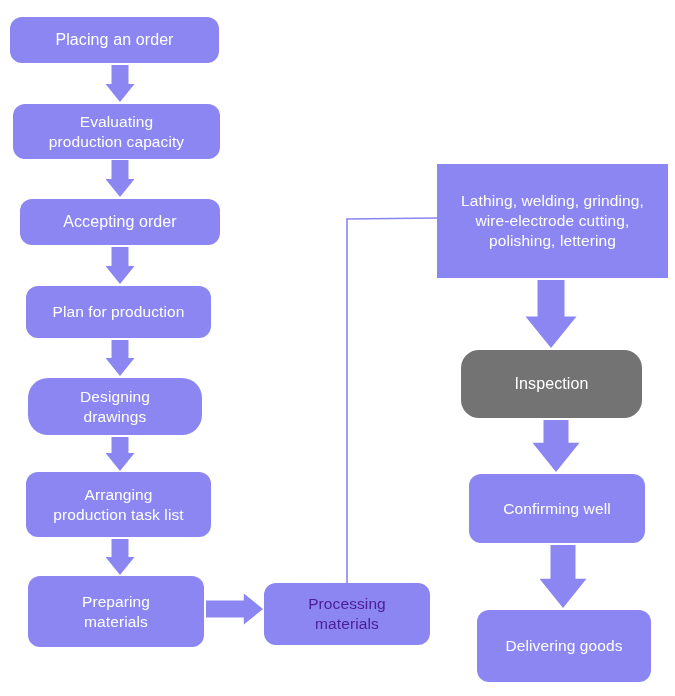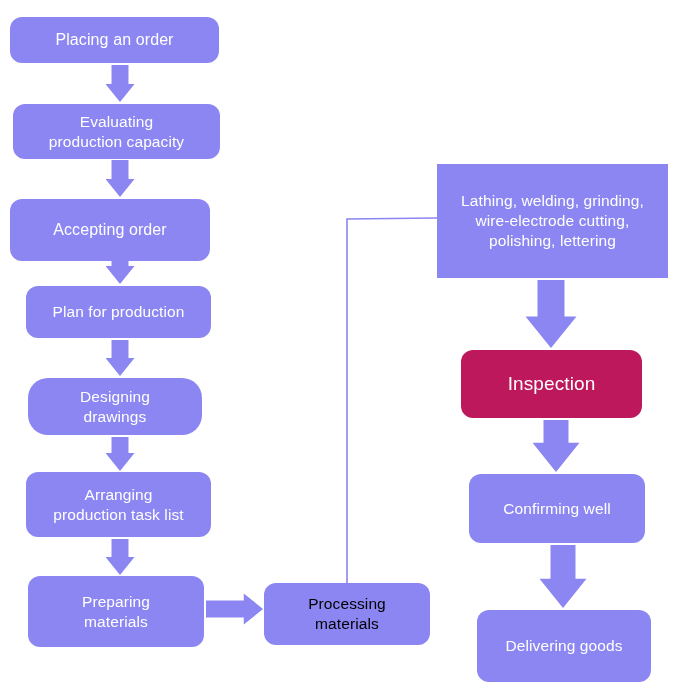--- a/index.html
+++ b/index.html
@@ -70,30 +70,30 @@
       <div class="arrow-down" style="background: rgb(139, 134, 242); left: 105.5px; top: 539px; width: 29px; height: 36px; clip-path: polygon(20.69% 0%, 79.31% 0%, 79.31% 50.06%, 100% 50.06%, 50% 100%, 0% 50.06%, 20.69% 50.06%);"></div>
       <div class="arrow-down" style="background: rgb(139, 134, 242); left: 206px; top: 593.5px; width: 57px; height: 31px; clip-path: polygon(0% 22.58%, 66.28% 22.58%, 66.28% 0%, 100% 50%, 66.28% 100%, 66.28% 77.42%, 0% 77.42%);"></div>
       <div class="arrow-down" style="background: rgb(139, 134, 242); left: 525.5px; top: 280px; width: 51px; height: 68px; clip-path: polygon(23.53% 0%, 76.47% 0%, 76.47% 53.5%, 100% 53.5%, 50% 100%, 0% 53.5%, 23.53% 53.5%);"></div>
       <div class="arrow-down" style="background: rgb(139, 134, 242); left: 532.5px; top: 420px; width: 47px; height: 52px; clip-path: polygon(23.4% 0%, 76.6% 0%, 76.6% 43.96%, 100% 43.96%, 50% 100%, 0% 43.96%, 23.4% 43.96%);"></div>
       <div class="arrow-down" style="background: rgb(139, 134, 242); left: 539.5px; top: 545px; width: 47px; height: 63px; clip-path: polygon(23.4% 0%, 76.6% 0%, 76.6% 53.75%, 100% 53.75%, 50% 100%, 0% 53.75%, 23.4% 53.75%);"></div>
     </div>
   <div id="node-layer">
       <div class="node" style="left: 10px; top: 17px; width: 209px; height: 46px; font-size: 16px; background: rgb(139, 134, 242); color: rgb(255, 255, 255);">Placing  an order</div>
       <div class="node" style="left: 13px; top: 104px; width: 207px; height: 55px; font-size: 15.5px; background: rgb(139, 134, 242); color: rgb(255, 255, 255); text-align: center;">Evaluating
 production capacity</div>
-      <div class="node" style="left: 10px; top: 199px; width: 200px; height: 62px; font-size: 16px; background: rgb(139, 134, 242); color: rgb(255, 255, 255);">Accepting  order</div>
+      <div class="node" style="left: 20px; top: 199px; width: 200px; height: 46px; font-size: 16px; background: rgb(139, 134, 242); color: rgb(255, 255, 255);">Accepting  order</div>
       <div class="node" style="left: 26px; top: 286px; width: 185px; height: 52px; font-size: 15.5px; background: rgb(139, 134, 242); color: rgb(255, 255, 255);">Plan for production</div>
       <div class="node" style="left: 28px; top: 378px; width: 174px; height: 57px; font-size: 15.5px; background: rgb(139, 134, 242); color: rgb(255, 255, 255); border-radius: 20px;">Designing
 drawings</div>
       <div class="node" style="left: 26px; top: 472px; width: 185px; height: 65px; font-size: 15.5px; background: rgb(139, 134, 242); color: rgb(255, 255, 255);">Arranging
 production task list</div>
       <div class="node" style="left: 28px; top: 576px; width: 176px; height: 71px; font-size: 15.5px; background: rgb(139, 134, 242); color: rgb(255, 255, 255);">Preparing
 materials</div>
-      <div class="node" style="left: 264px; top: 583px; width: 166px; height: 62px; font-size: 15.5px; background: rgb(139, 134, 242); color: #000000;">Processing
+      <div class="node" style="left: 264px; top: 583px; width: 166px; height: 62px; font-size: 15.5px; background: rgb(139, 134, 242); color: #4c1d95;">Processing
 materials</div>
       <div class="node sharp" style="left: 437px; top: 164px; width: 231px; height: 114px; font-size: 15.5px; background: rgb(139, 134, 242); color: rgb(255, 255, 255);">Lathing, welding, grinding,
 wire-electrode cutting,
 polishing, lettering</div>
-      <div class="node" style="left: 461px; top: 350px; width: 181px; height: 68px; font-size: 19px; background: #be185d; color: rgb(255, 255, 255);">Inspection</div>
+      <div class="node" style="left: 461px; top: 350px; width: 181px; height: 68px; font-size: 16px; background: #737373; color: rgb(255, 255, 255); border-radius: 18px;">Inspection</div>
       <div class="node" style="left: 469px; top: 474px; width: 176px; height: 69px; font-size: 15.5px; background: rgb(139, 134, 242); color: rgb(255, 255, 255);">Confirming well</div>
       <div class="node" style="left: 477px; top: 610px; width: 174px; height: 72px; font-size: 15.5px; background: rgb(139, 134, 242); color: rgb(255, 255, 255);">Delivering goods</div>
     </div>
 </div>
 
 </body></html>

